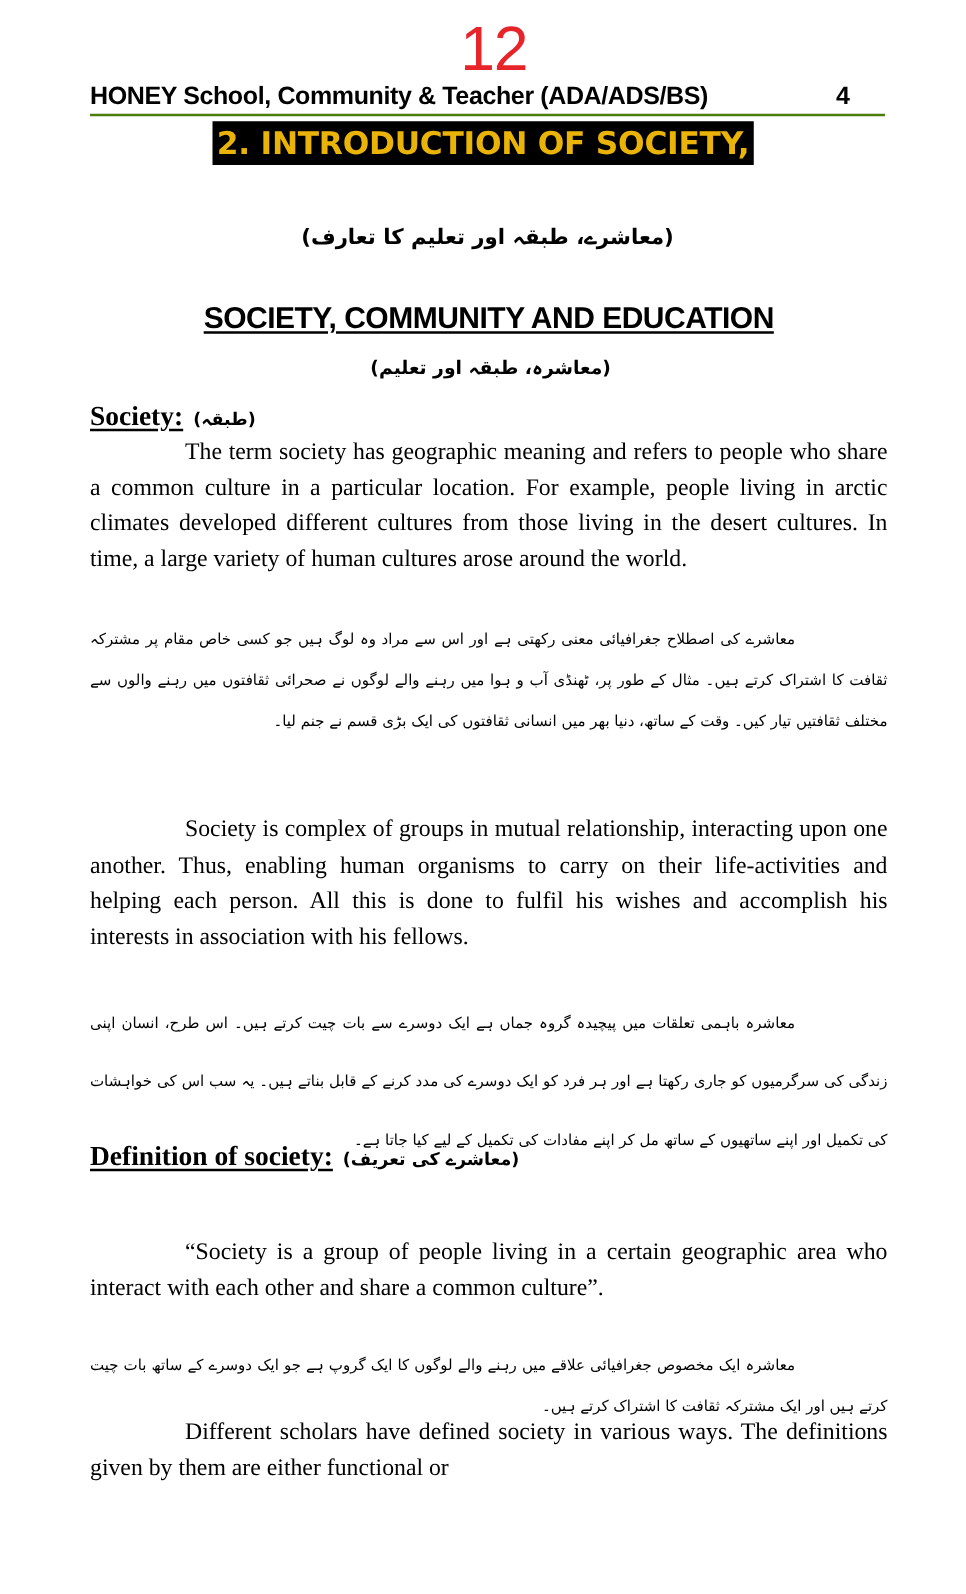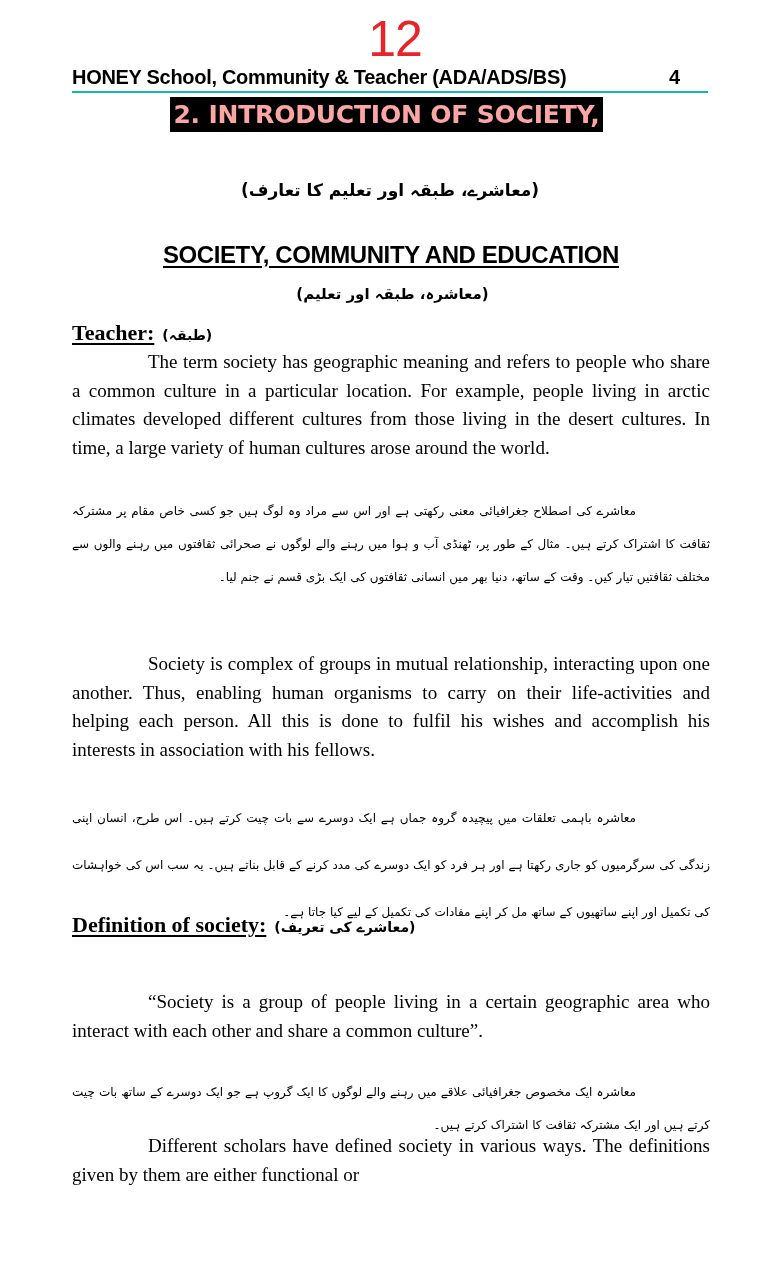--- a/index.html
+++ b/index.html
@@ -25,21 +25,21 @@
       line-height: 50px;
       color: #e8242b;
       letter-spacing: -1px;
     }
     .running-header {
       position: absolute;
       top: 63px;
       left: 72px;
       width: 636px;
       height: 28px;
-      border-bottom: 2px solid #14b8a6;
+      border-bottom: 2px solid #4d7c0f;
       font-family: "Liberation Sans", sans-serif;
       font-weight: bold;
       font-size: 20px;
       line-height: 28px;
       white-space: nowrap;
     }
     .running-header .book-title {
       position: absolute;
       left: 0;
       top: 0;
@@ -57,21 +57,21 @@
       width: 773px;
       text-align: center;
       font-family: "DejaVu Sans", sans-serif;
       font-weight: bold;
       font-size: 25px;
       line-height: 35px;
     }
     .chapter-title span {
       display: inline-block;
       background: #000;
-      color: #fca5a5;
+      color: #eab308;
       padding: 0 3px;
       letter-spacing: -0.2px;
     }
     .chapter-title .line1 { margin-bottom: 0px; }
     .urdu {
       font-family: "DejaVu Sans", sans-serif;
       direction: rtl;
       unicode-bidi: embed;
     }
     .chapter-subtitle-urdu {
@@ -171,21 +171,21 @@
     <span class="line1">2. INTRODUCTION OF SOCIETY,</span><br>
   </div>
 
   <div class="chapter-subtitle-urdu urdu">(معاشرے، طبقہ اور تعلیم کا تعارف)</div>
 
   <div class="section-heading">SOCIETY, COMMUNITY AND EDUCATION</div>
 
   <div class="section-subtitle-urdu urdu">(معاشرہ، طبقہ اور تعلیم)</div>
 
   <div class="subheading" style="top: 319px;">
-    <span class="en">Teacher:</span><span class="ur">(طبقہ)</span>
+    <span class="en">Society:</span><span class="ur">(طبقہ)</span>
   </div>
 
   <p class="para" style="top: 348px;">The term society has geographic meaning and refers to people who share a common culture in a particular location. For example, people living in arctic climates developed different cultures from those living in the desert cultures. In time, a large variety of human cultures arose around the world.</p>
 
   <p class="urdu-para urdu" style="top: 495px;">معاشرے کی اصطلاح جغرافیائی معنی رکھتی ہے اور اس سے مراد وہ لوگ ہیں جو کسی خاص مقام پر مشترکہ ثقافت کا اشتراک کرتے ہیں۔ مثال کے طور پر، ٹھنڈی آب و ہوا میں رہنے والے لوگوں نے صحرائی ثقافتوں میں رہنے والوں سے مختلف ثقافتیں تیار کیں۔ وقت کے ساتھ، دنیا بھر میں انسانی ثقافتوں کی ایک بڑی قسم نے جنم لیا۔</p>
 
   <p class="para" style="top: 650px;">Society is complex of groups in mutual relationship, interacting upon one another. Thus, enabling human organisms to carry on their life-activities and helping each person. All this is done to fulfil his wishes and accomplish his interests in association with his fellows.</p>
 
   <p class="urdu-para urdu" style="top: 795px; line-height: 47px;">معاشرہ باہمی تعلقات میں پیچیدہ گروہ جماں ہے ایک دوسرے سے بات چیت کرتے ہیں۔ اس طرح، انسان اپنی زندگی کی سرگرمیوں کو جاری رکھتا ہے اور ہر فرد کو ایک دوسرے کی مدد کرنے کے قابل بناتے ہیں۔ یہ سب اس کی خواہشات کی تکمیل اور اپنے ساتھیوں کے ساتھ مل کر اپنے مفادات کی تکمیل کے لیے کیا جاتا ہے۔</p>
 

